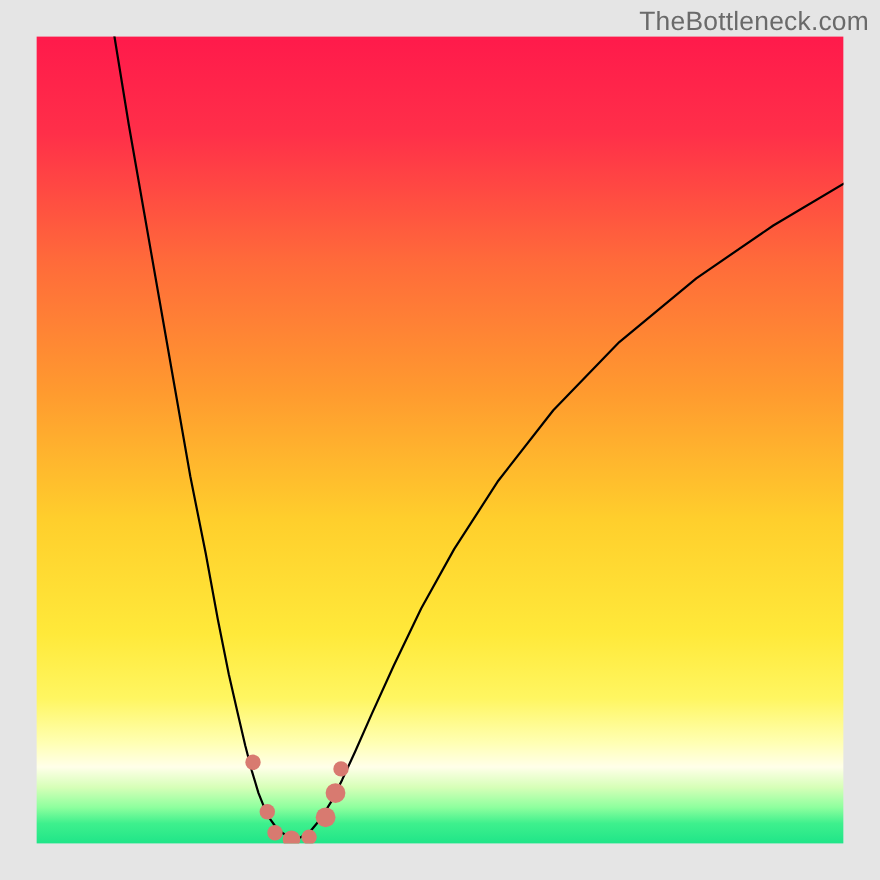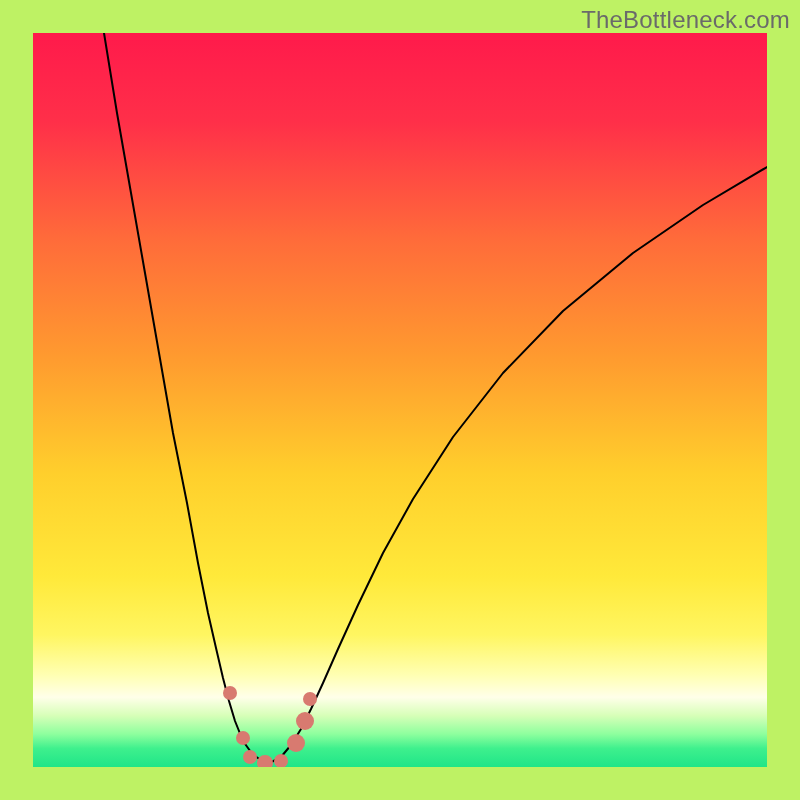--- a/index.html
+++ b/index.html
@@ -10,21 +10,21 @@
     overflow: hidden;
     background: #000;
     font-family: Arial, Helvetica, sans-serif;
   }
   .frame {
     position: absolute;
     left: 0;
     top: 0;
     width: 800px;
     height: 800px;
-    background: #bef264;
+    background: #e5e5e5;
   }
   .plot {
     position: absolute;
     left: 33px;
     top: 33px;
     width: 734px;
     height: 734px;
     overflow: hidden;
   }
   .gradient {

